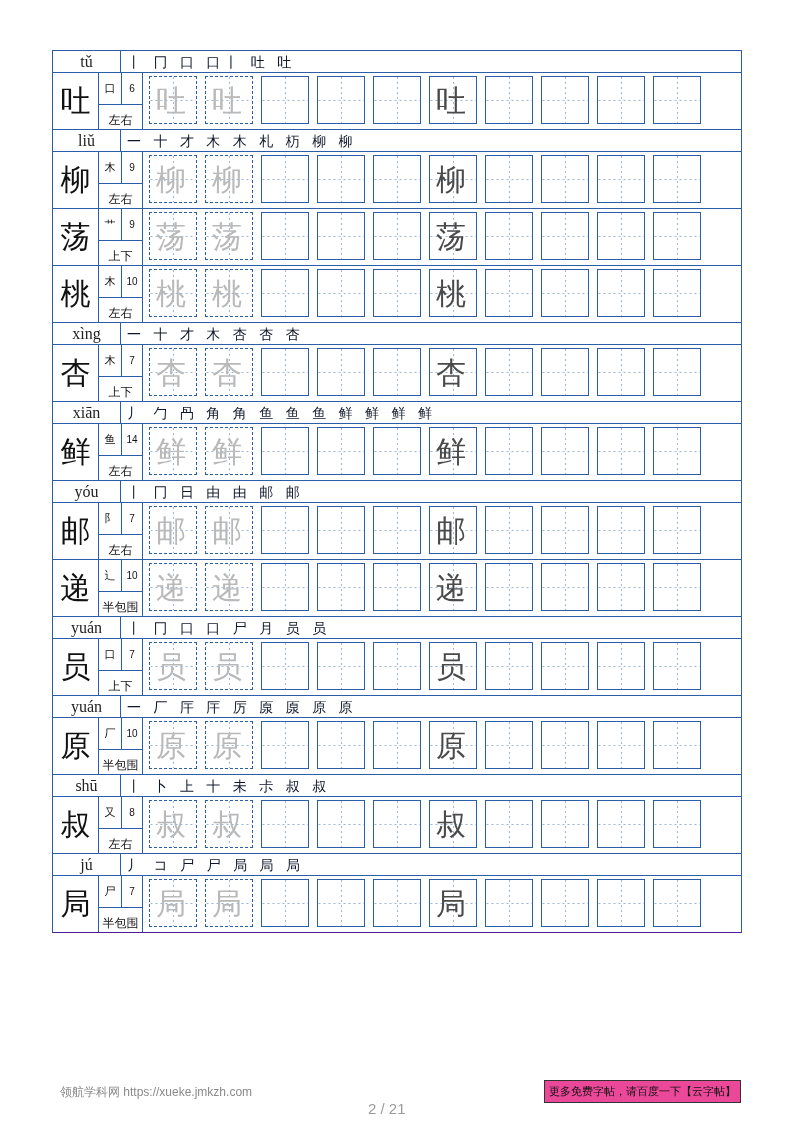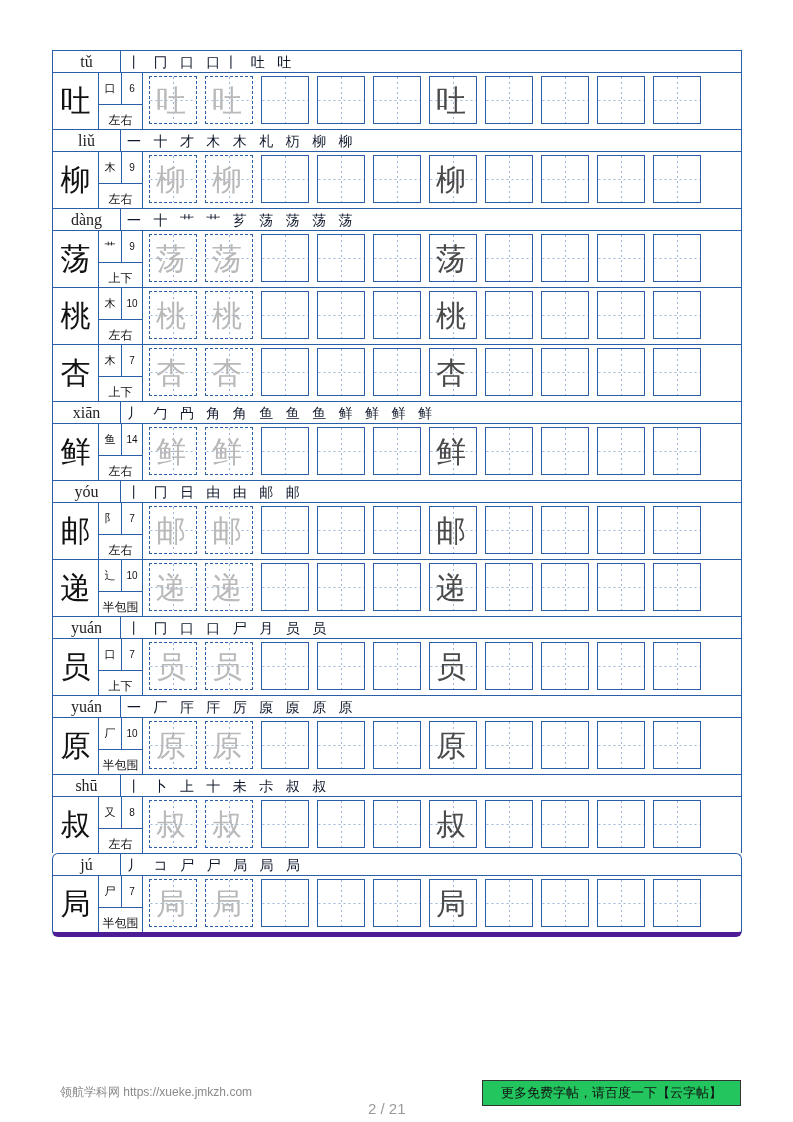--- a/index.html
+++ b/index.html
@@ -28,21 +28,21 @@
     top: 50px;
     width: 690px;
   }
 
   
   .row-block {
     border: 1px solid #2b5ea8;
     border-bottom: none;
     position: relative;
   }
-  .row-block:last-child { border-bottom: 5px solid #4c1d95; border-radius: 6px; }
+  .row-block:last-child { border-bottom: 1px solid #4c1d95; }
 
   .stroke-row {
     display: flex;
     height: 22px;
     align-items: stretch;
   }
   .pinyin-cell {
     width: 68px;
     border-right: 1px solid #2b5ea8;
     border-bottom: 1px solid #2b5ea8;
@@ -211,24 +211,24 @@
     top: 20px;
     font-family: "Liberation Sans", sans-serif;
     font-size: 15px;
     color: #9a9a9a;
   }
   .footer-badge {
     position: absolute;
     right: 52px;
     top: 0px;
     border: 1px solid #333;
-    background: #22c55e;
-    padding: 3px 18px;
+    background: #ec4899;
+    padding: 3px 4px;
     font-family: "Liberation Sans", sans-serif;
-    font-size: 13px;
+    font-size: 11px;
     color: #111;
     white-space: nowrap;
   }
 </style>
 </head>
 <body>
 
 <div class="page">
   <div class="sheet" id="sheet">
       <div class="row-block">
@@ -335,26 +335,20 @@
             <div class="sq">
               <div class="box"></div>
             </div>
             <div class="sq">
               <div class="box"></div>
             </div>
           </div>
         </div>
       </div>
       <div class="row-block">
-        <div class="stroke-row">
-          <div class="pinyin-cell">dàng</div>
-          <div class="strokes-cell">
-            <span class="stroke-seq">一 十 艹 艹 芗 荡 荡 荡 荡</span>
-          </div>
-        </div>
         <div class="grid-row">
           <div class="model-cell">
             <span class="char">荡</span>
           </div>
           <div class="info-cell">
             <div class="info-top">
               <div class="info-radical">艹</div>
               <div class="info-count">9</div>
             </div>
             <div class="info-struct">上下</div>
@@ -439,20 +433,26 @@
             <div class="sq">
               <div class="box"></div>
             </div>
             <div class="sq">
               <div class="box"></div>
             </div>
           </div>
         </div>
       </div>
       <div class="row-block">
+        <div class="stroke-row">
+          <div class="pinyin-cell">xìng</div>
+          <div class="strokes-cell">
+            <span class="stroke-seq">一 十 才 木 杏 杏 杏</span>
+          </div>
+        </div>
         <div class="grid-row">
           <div class="model-cell">
             <span class="char">杏</span>
           </div>
           <div class="info-cell">
             <div class="info-top">
               <div class="info-radical">木</div>
               <div class="info-count">7</div>
             </div>
             <div class="info-struct">上下</div>

